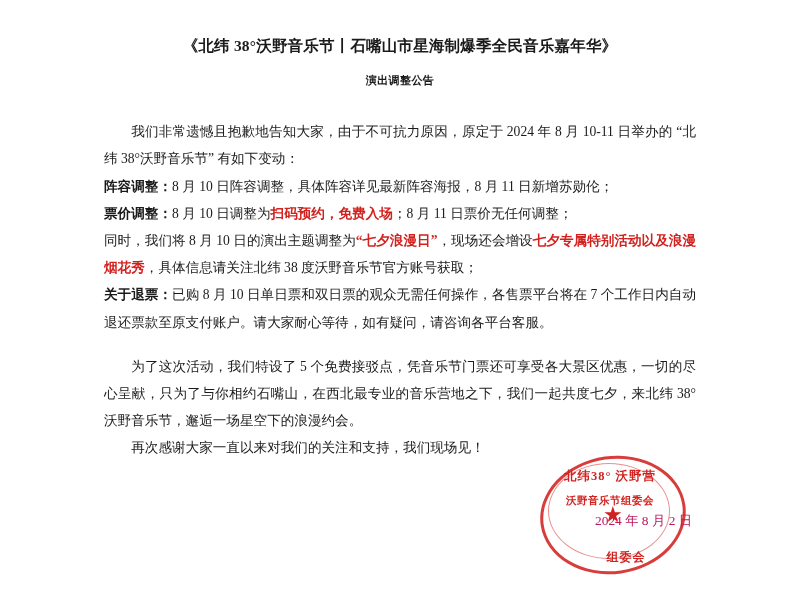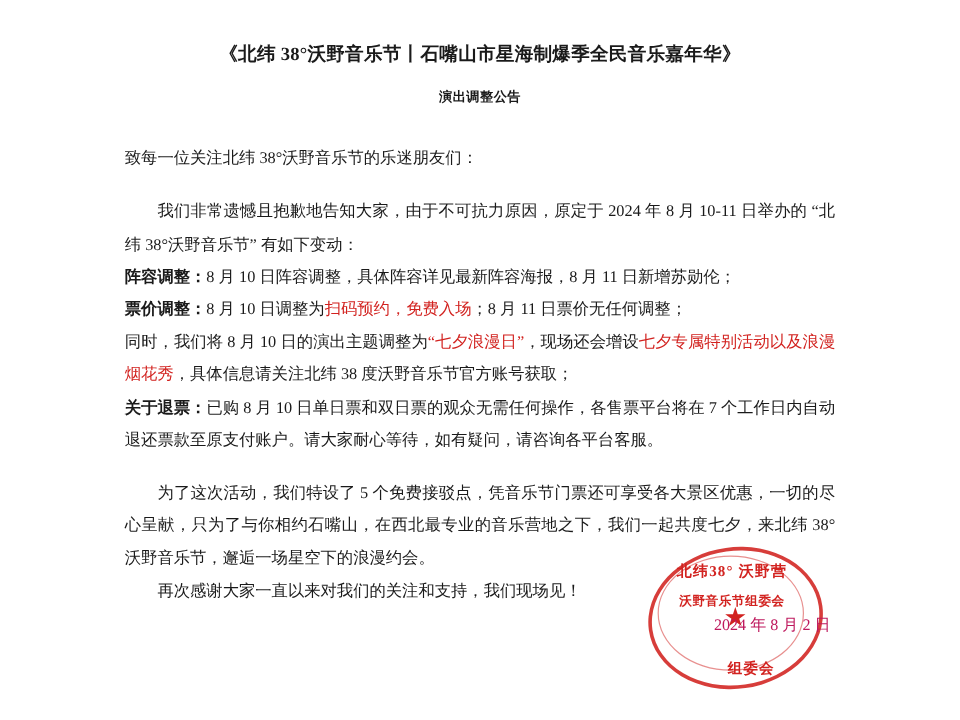--- a/index.html
+++ b/index.html
@@ -50,21 +50,21 @@
     margin-top: 17px;
   }
   .indent {
     text-indent: 2em;
   }
   .bold {
     font-weight: bold;
   }
   .red {
     color: #d2221f;
-    font-weight: normal;
+    font-weight: bold;
   }
   
   .stamp-wrap {
     position: absolute;
     left: 540px;
     top: 456px;
     width: 148px;
     height: 120px;
     pointer-events: none;
   }
@@ -145,21 +145,20 @@
 
 <div class="page">
 
   <div class="title-block">
     <div class="title-line-1">《北纬 38°沃野音乐节丨石嘴山市星海制爆季全民音乐嘉年华》</div>
     <div class="title-line-2">演出调整公告</div>
   </div>
 
   <div class="body-block">
 
-    <p>致每一位关注北纬 38°沃野音乐节的乐迷朋友们：</p>
 
     <p class="p-gap indent">我们非常遗憾且抱歉地告知大家，由于不可抗力原因，原定于 2024 年 8 月 10-11 日举办的 “北纬 38°沃野音乐节” 有如下变动：</p>
 
     <p>
       <span class="bold">阵容调整：</span><span>8 月 10 日阵容调整，具体阵容详见最新阵容海报，8 月 11 日新增苏勋伦；</span>
     </p>
 
     <p>
       <span class="bold">票价调整：</span><span>8 月 10 日调整为</span><span class="red">扫码预约，免费入场</span><span>；8 月 11 日票价无任何调整；</span>
     </p>

